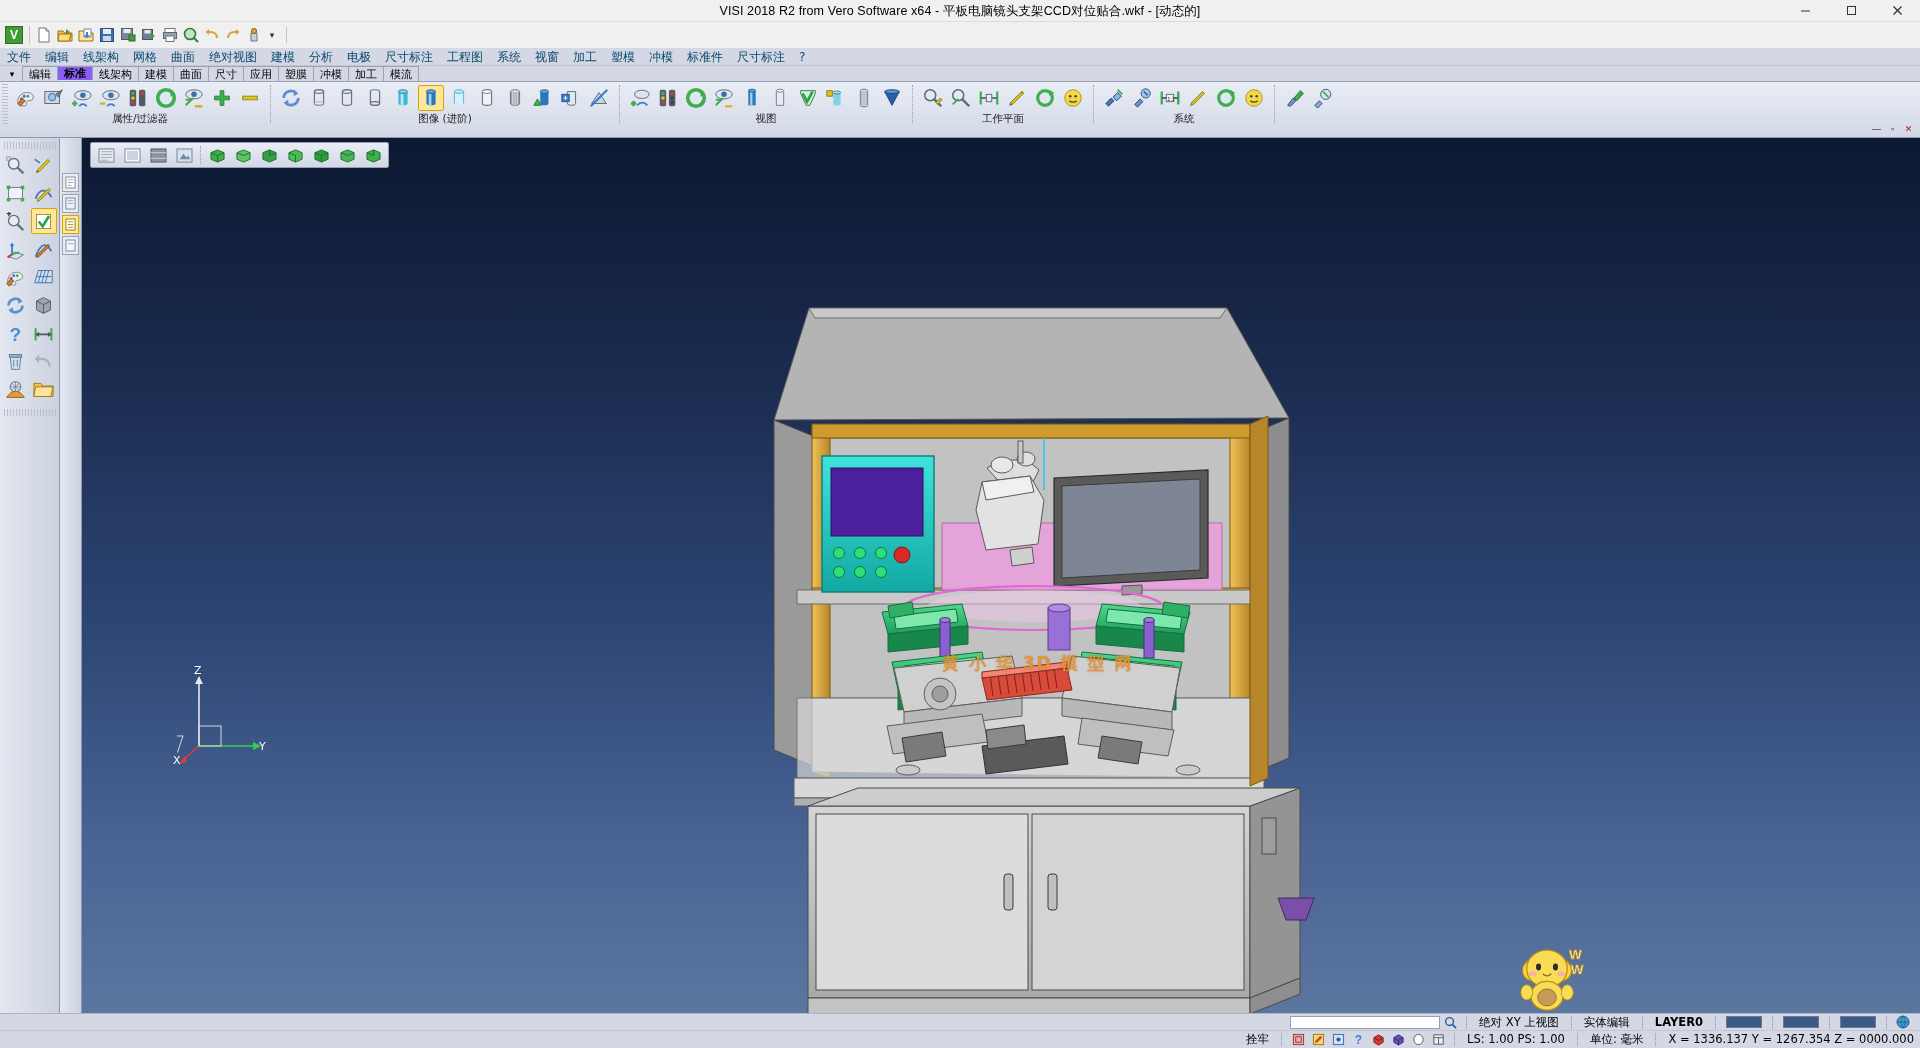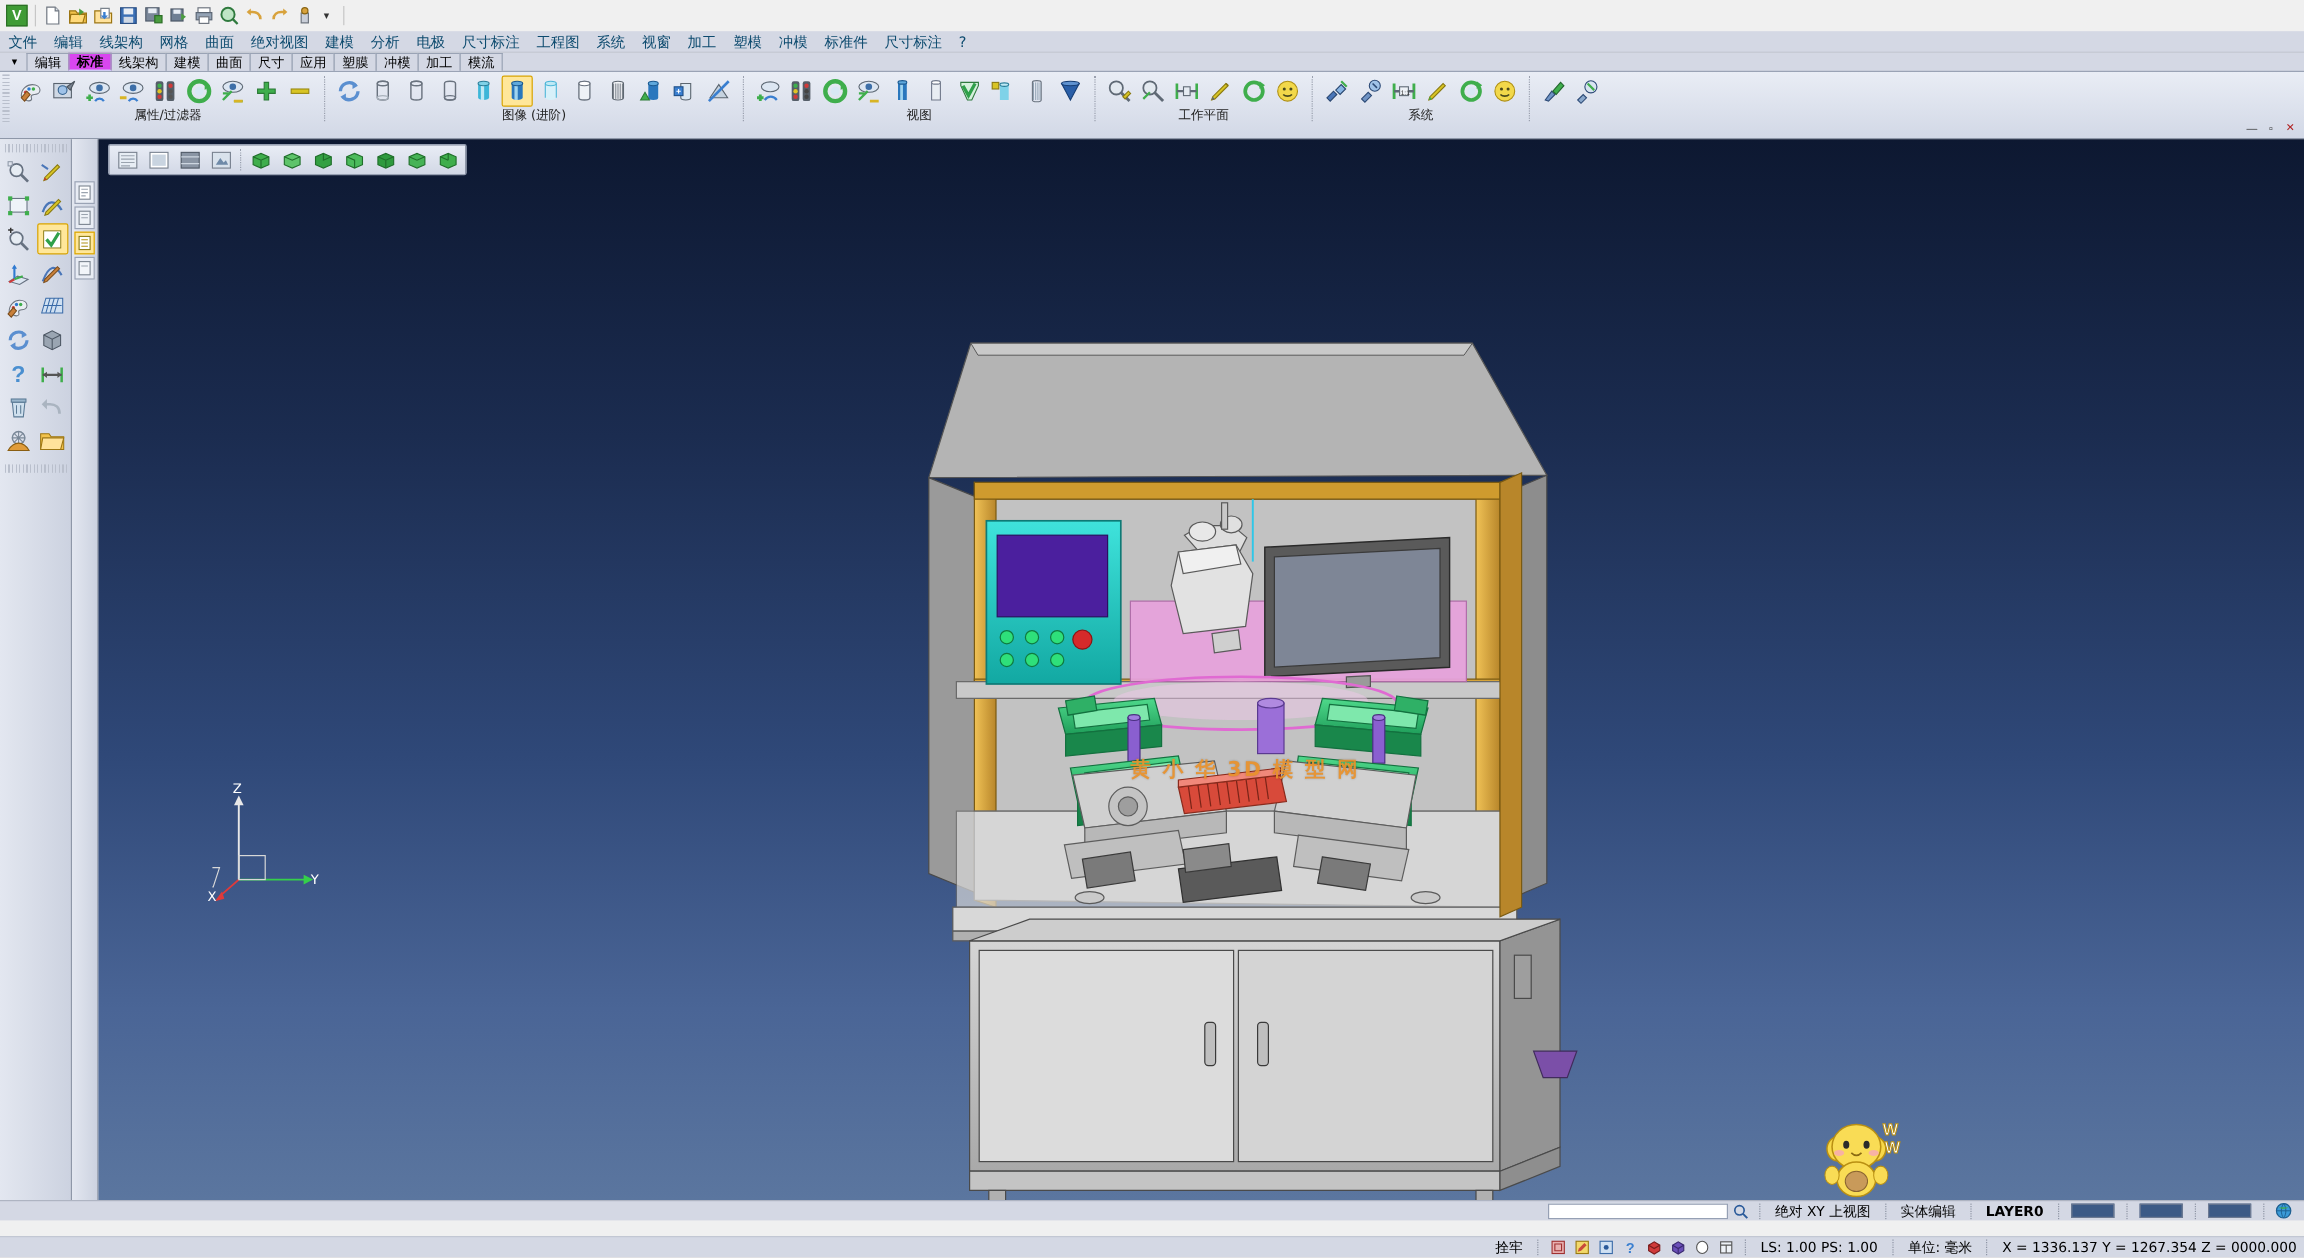--- a/index.html
+++ b/index.html
@@ -40,21 +40,21 @@
     height:16px; background:#d4d8e4; display:flex; align-items:stretch;
     flex:0 0 16px; padding-left:2px; border-bottom:1px solid #9aa3b5;
   }
   .tab-arrow{width:20px;display:flex;align-items:center;justify-content:center;}
   .tab {
     font-size:11px; padding:0 6px; display:flex; align-items:center;
     border-left:1px solid #9aa3b5; border-right:1px solid #9aa3b5;
     border-top:1px solid #9aa3b5; background:#d4d8e4; color:#000; white-space:nowrap;
     margin-right:-1px; font-family:"DejaVu Sans","Liberation Sans",sans-serif;
   }
-  .tab.active { background:#d946ef; border-bottom:1px solid #cfe4f7; font-weight:bold; position:relative; z-index:2;}
+  .tab.active { background:#8b5cf6; border-bottom:1px solid #cfe4f7; font-weight:bold; position:relative; z-index:2;}
 
   
   .ribbon {
     flex:0 0 56px; height:56px; background:linear-gradient(#e9edf5,#d2d8e6);
     display:flex; align-items:flex-start; position:relative;
     border-bottom:1px solid #8e97a8;
   }
   .rgroup { display:flex; flex-direction:column; height:40px; position:relative; }
   .ricons { display:flex; align-items:center; height:38px; padding:2px 3px 0 3px;}
   .rlabel { text-align:center; font-size:10.5px; color:#222; height:14px; line-height:12px;
@@ -103,36 +103,57 @@
 
   .mascot{ position:absolute; right:330px; bottom:2px; width:86px; height:66px;}
 
   
   .statusrow1 {
     flex:0 0 17px; height:17px; background:#d4d8e4; display:flex; align-items:center;
     border-top:1px solid #aeb4c2; font-size:11.5px; color:#000;
   }
   .statusrow2 {
     flex:0 0 17px; height:32px; background:#d4d8e4; display:flex; align-items:center;
-    border-top:1px solid #c2c7d3; font-size:11.5px; color:#000;margin-top:13px;
+    border-top:1px solid #c2c7d3; font-size:11.5px; color:#000;
   }
   .st-sep { width:1px; height:13px; border-left:1px dotted #8d94a4; margin:0 6px;}
   .st-cell{ padding:0 6px; white-space:nowrap; line-height:17px;
             font-family:"DejaVu Sans","Liberation Sans",sans-serif;}
   .st-bold{font-weight:bold;}
   .st-swatch{width:36px;height:12px;background:#3c5a86;border:1px solid #6d7a92;margin:0 4px;}
   .st-icon{width:18px;height:15px;display:flex;align-items:center;justify-content:center;margin:0 1px;}
   .searchbox{width:150px;height:13px;background:#fff;border:1px solid #96a0b4;margin-left:4px;}
   .spacer{flex:1;}
 </style>
 </head>
 <body>
 
 <div class="app">
 
+  <div class="titlebar">
+    <div class="title">VISI 2018 R2 from Vero Software x64 - 平板电脑镜头支架CCD对位贴合.wkf - [动态的]</div>
+    <div class="winbtns">
+      <div class="winbtn">
+        <svg width="11" height="11" viewBox="0 0 11 11">
+            <line x1="1" y1="6" x2="10" y2="6" stroke="#333" stroke-width="1"></line>
+          </svg>
+      </div>
+      <div class="winbtn">
+        <svg width="11" height="11" viewBox="0 0 11 11">
+            <rect x="1.5" y="1.5" width="8" height="8" fill="none" stroke="#333" stroke-width="1"></rect>
+          </svg>
+      </div>
+      <div class="winbtn close">
+        <svg width="11" height="11" viewBox="0 0 11 11">
+            <line x1="1.5" y1="1.5" x2="9.5" y2="9.5" stroke="#333" stroke-width="1.2"></line>
+            <line x1="9.5" y1="1.5" x2="1.5" y2="9.5" stroke="#333" stroke-width="1.2"></line>
+          </svg>
+      </div>
+    </div>
+  </div>
 
   <div style="height:26px;background:#f0f0f0;display:flex;align-items:center;padding-left:2px;flex:0 0 26px;position:relative;">
     <div style="width:18px;height:18px;background:#3f9b35;border:1px solid #2c6f26;color:#fff;font-weight:bold;font-size:12px;display:flex;align-items:center;justify-content:center;margin:0 3px;">V</div>
     <div style="width:1px;height:18px;border-left:1px solid #c6c6c6;margin:0 3px;"></div>
 
     <div style="width:21px;height:21px;display:flex;align-items:center;justify-content:center;">
       <svg width="16" height="16" viewBox="0 0 16 16">
           <path d="M3 1h7l3 3v11H3z" fill="#fff" stroke="#6f7680"></path>
           <path d="M10 1v3h3" fill="#dde3ea" stroke="#6f7680"></path>
         </svg>

